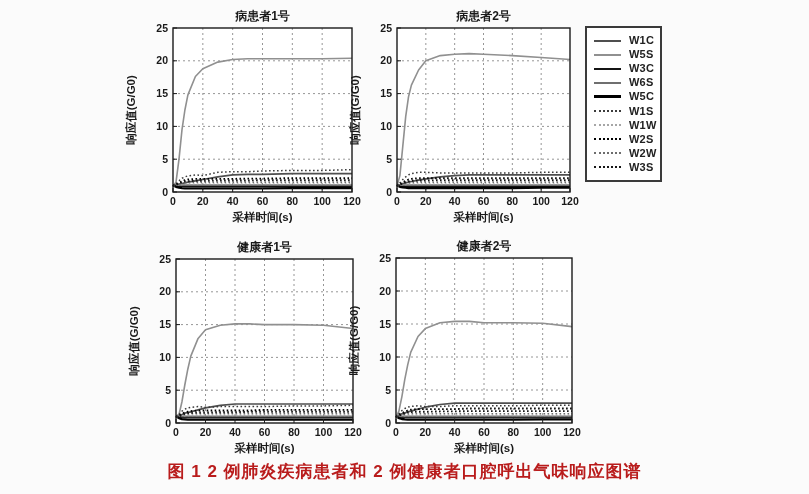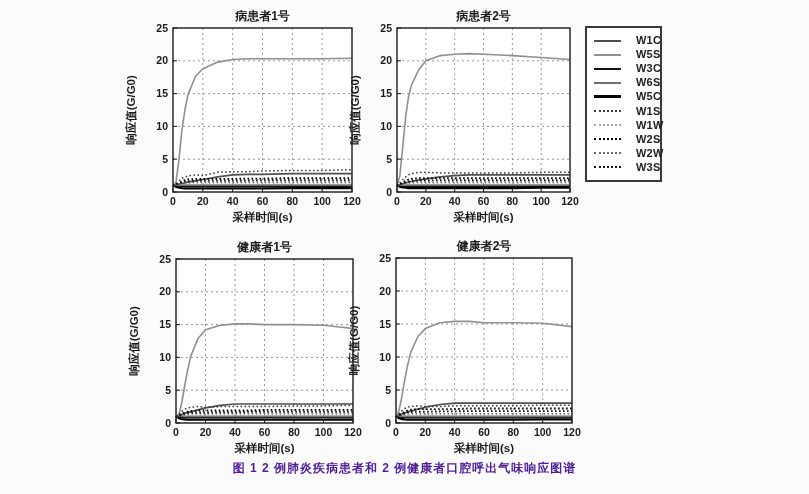--- a/index.html
+++ b/index.html
@@ -15,30 +15,30 @@
   .legend{
     position:absolute;
     left:585px;top:26px;
     width:77px;height:156px;
     box-sizing:border-box;
     background:#ffffff;
     border:2px solid #3a3a3a;
     padding:7px 4px 7px 7px;
     display:flex;flex-direction:column;justify-content:space-between;
   }
-  .legend-item{display:flex;align-items:center;gap:15px;height:11px;}
+  .legend-item{display:flex;align-items:center;gap:8px;height:11px;}
   .legend-sample{width:27px;height:0;flex:0 0 27px;}
   .legend-label{
     font-size:11px;font-weight:bold;color:#222;
     line-height:11px;letter-spacing:0.2px;white-space:nowrap;
   }
   .caption{
     position:absolute;left:0;top:460px;width:100%;
     text-align:center;
-    font-size:12px;font-weight:bold;color:#4c1d95;
+    font-size:17px;font-weight:bold;color:#b91c1c;
     letter-spacing:1px;
   }
 </style>
 </head>
 <body>
 
 <div class="figure">
 
   <div class="chart" style="left:115px;top:6px">
       <svg width="255" height="222">

